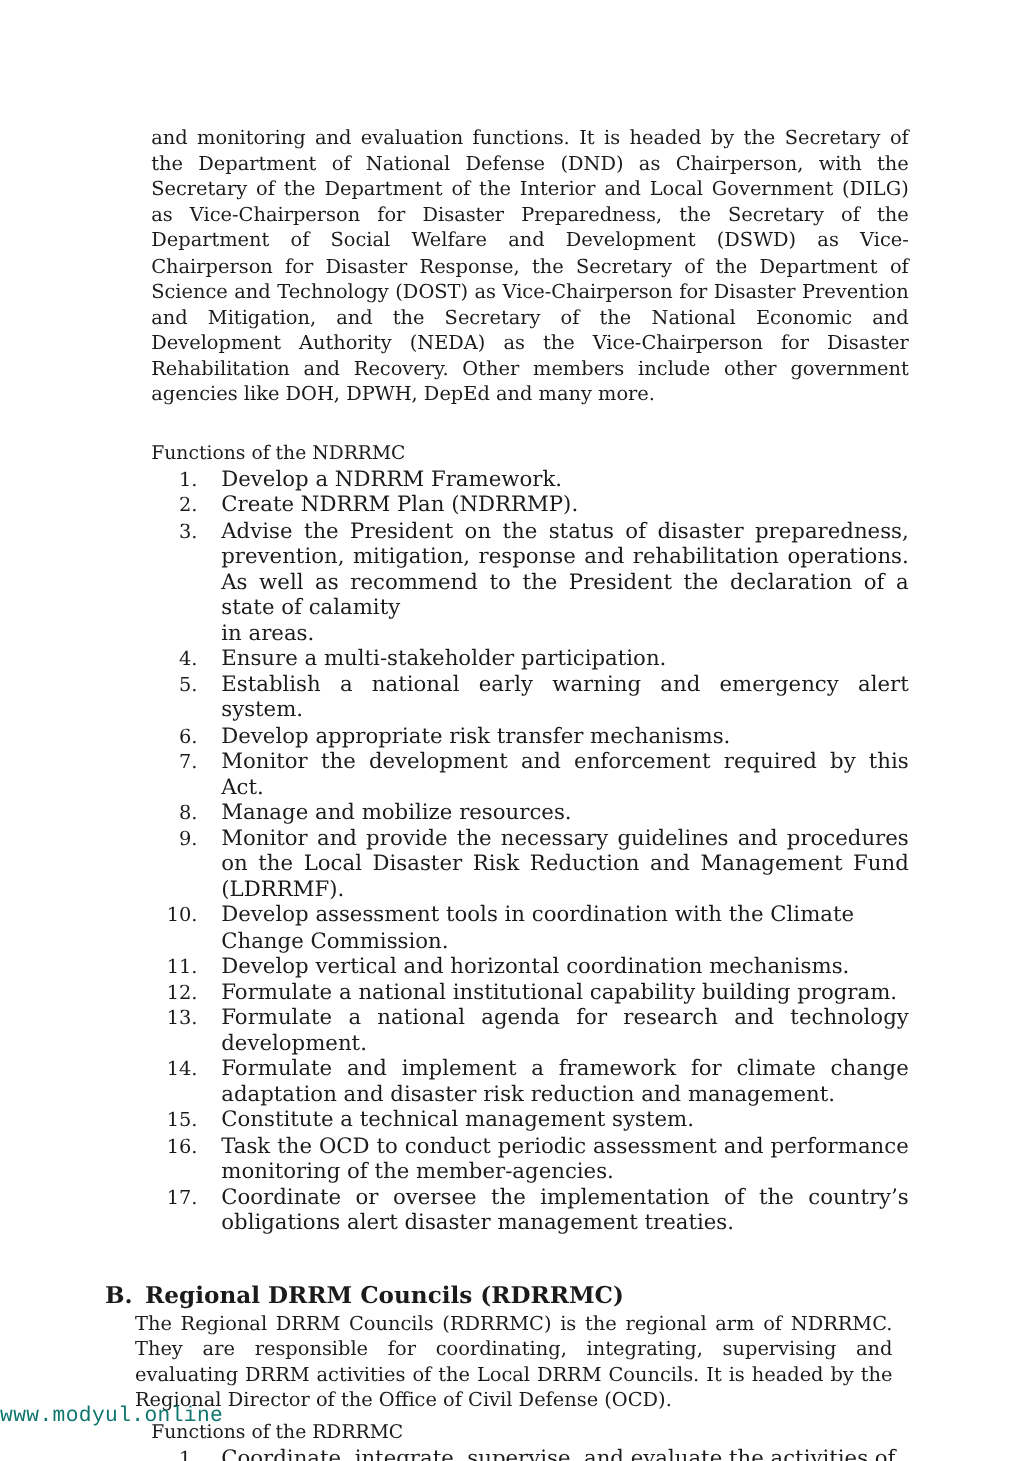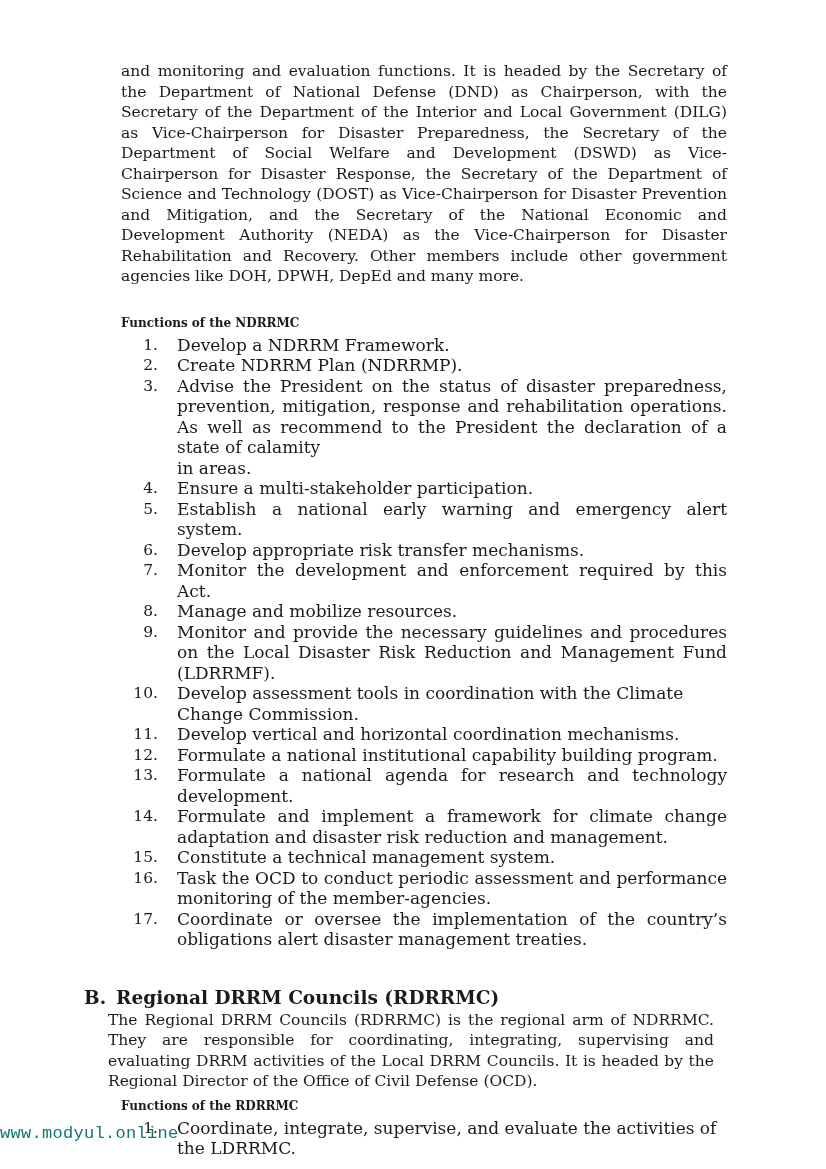--- a/index.html
+++ b/index.html
@@ -5,36 +5,36 @@
   * { margin: 0; padding: 0; box-sizing: border-box; }
   html, body { background: #ffffff; }
   .page {
     position: relative;
     width: 826px;
     height: 1169px;
     background: #ffffff;
     color: #1b1b1b;
     font-family: "DejaVu Serif", "Liberation Serif", serif;
     overflow: hidden;
-    padding-top: 61px;
+    padding-top: 100px;
   }
   .body-text {
     font-size: 15.5px;
     line-height: 20.5px;
     text-align: justify;
     white-space: pre-wrap;
   }
   .intro {
     margin-left: 121px;
     width: 606px;
   }
   .sub-heading {
     margin: 25px 0 0 121px;
-    font-size: 12px;
-    font-weight: bold;
+    font-size: 15px;
+    font-weight: normal;
     line-height: 23px;
   }
   .num-list {
     list-style: none;
     margin: 0 0 0 121px;
     width: 606px;
   }
   .list-item { display: flex; }
   .list-item .num {
     flex: none;

